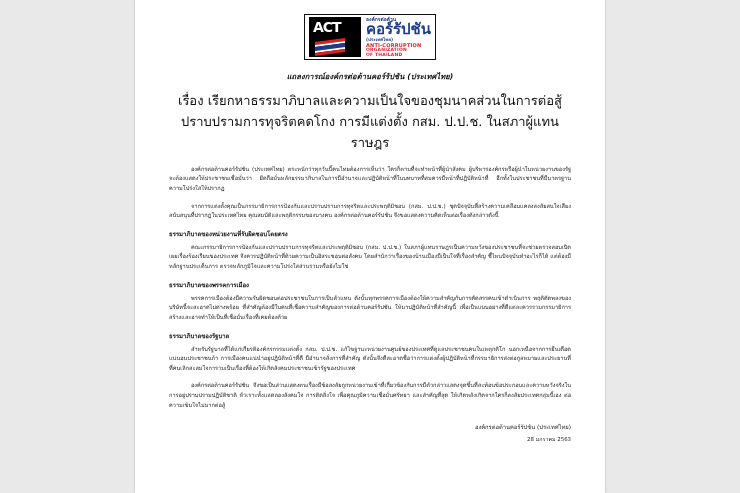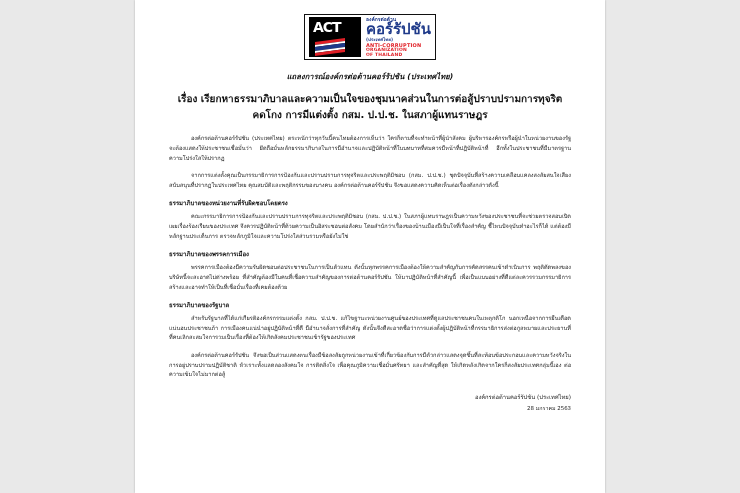--- a/index.html
+++ b/index.html
@@ -123,22 +123,22 @@
     text-align: center;
     font-size: 7.5px;
     font-weight: bold;
     color: #111;
     margin-bottom: 9px;
     letter-spacing: 0.1px;
     font-style: italic;
   }
   .subject {
     text-align: center;
-    font-size: 10px;
-    font-weight: bold;
+    font-size: 13px;
+    font-weight: normal;
     color: #111;
     line-height: 1.6;
     margin-bottom: 11px;
   }
   .para {
     font-size: 5.6px;
     color: #1a1a1a;
     line-height: 1.72;
     text-align: justify;
     margin-bottom: 8px;

